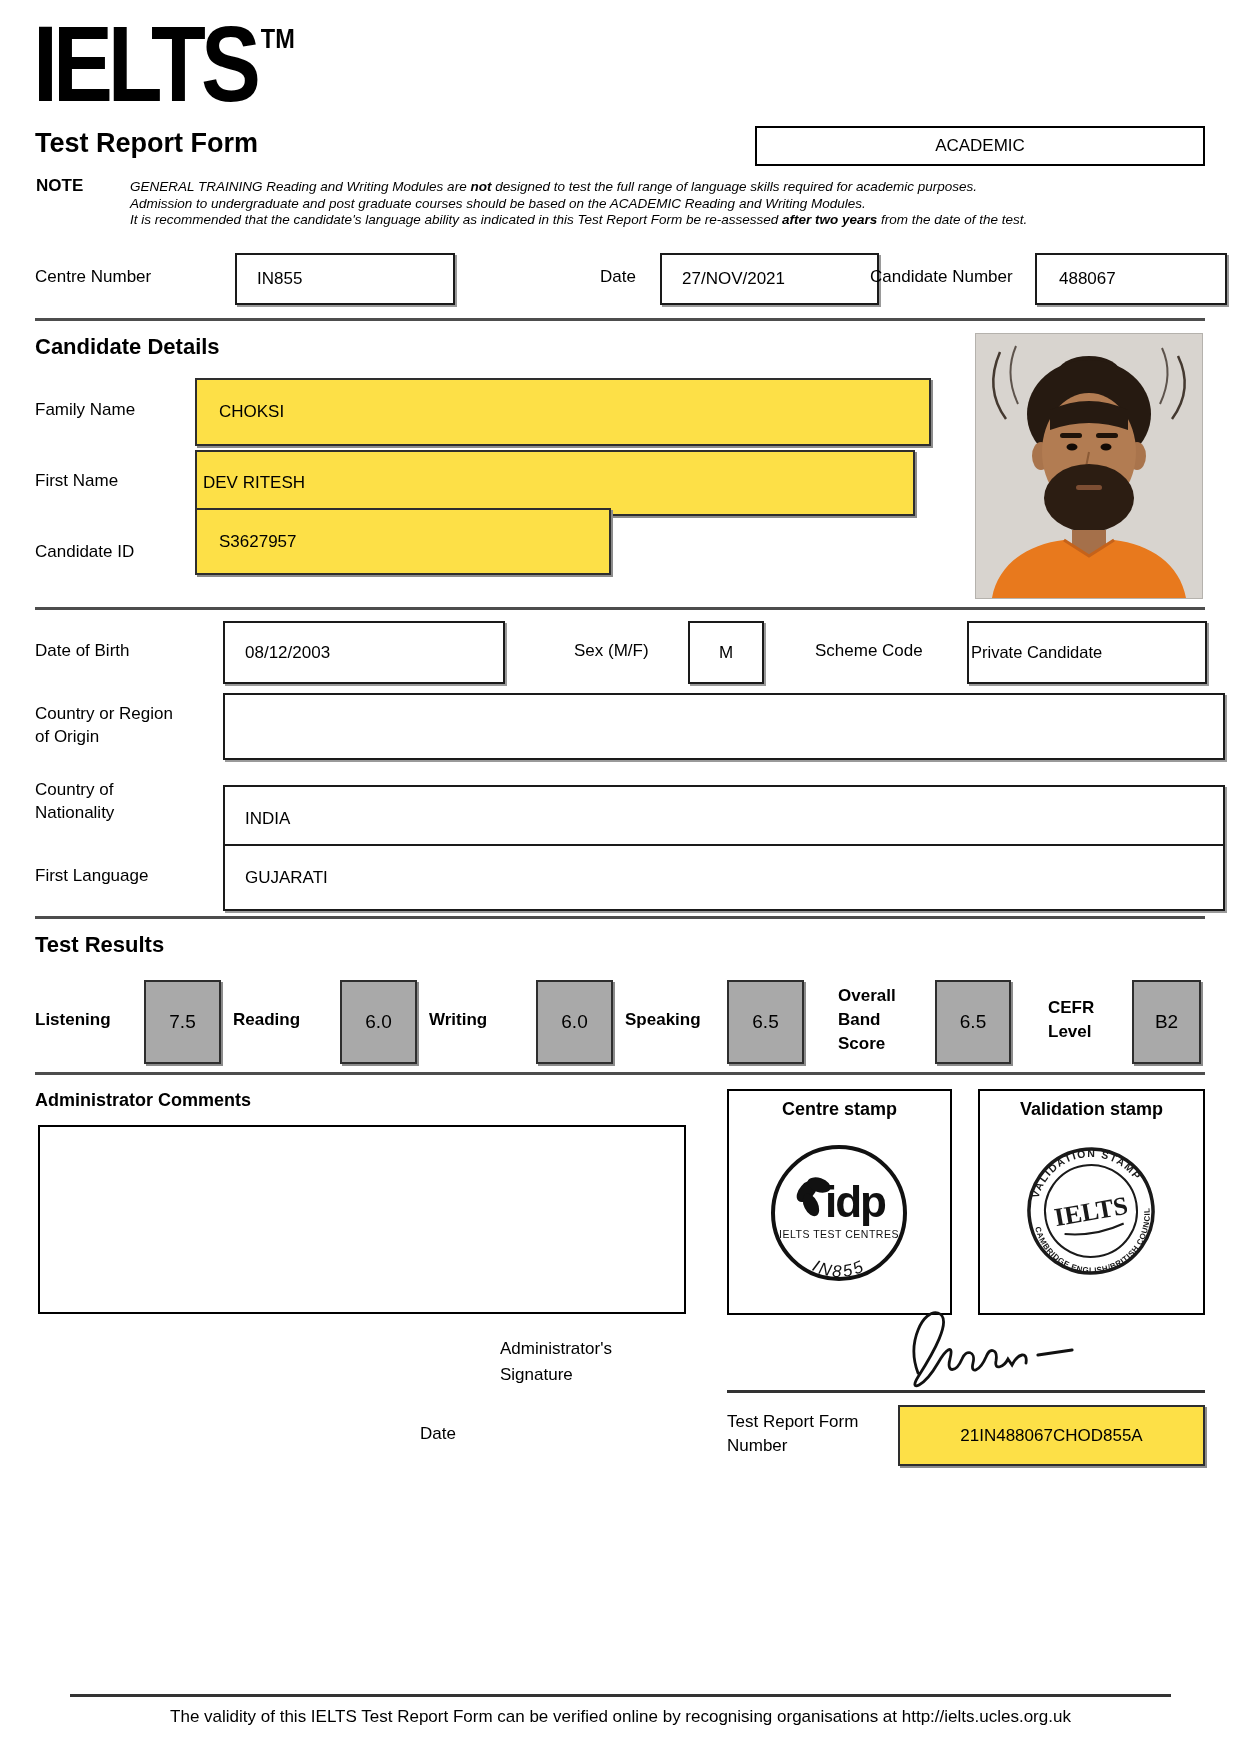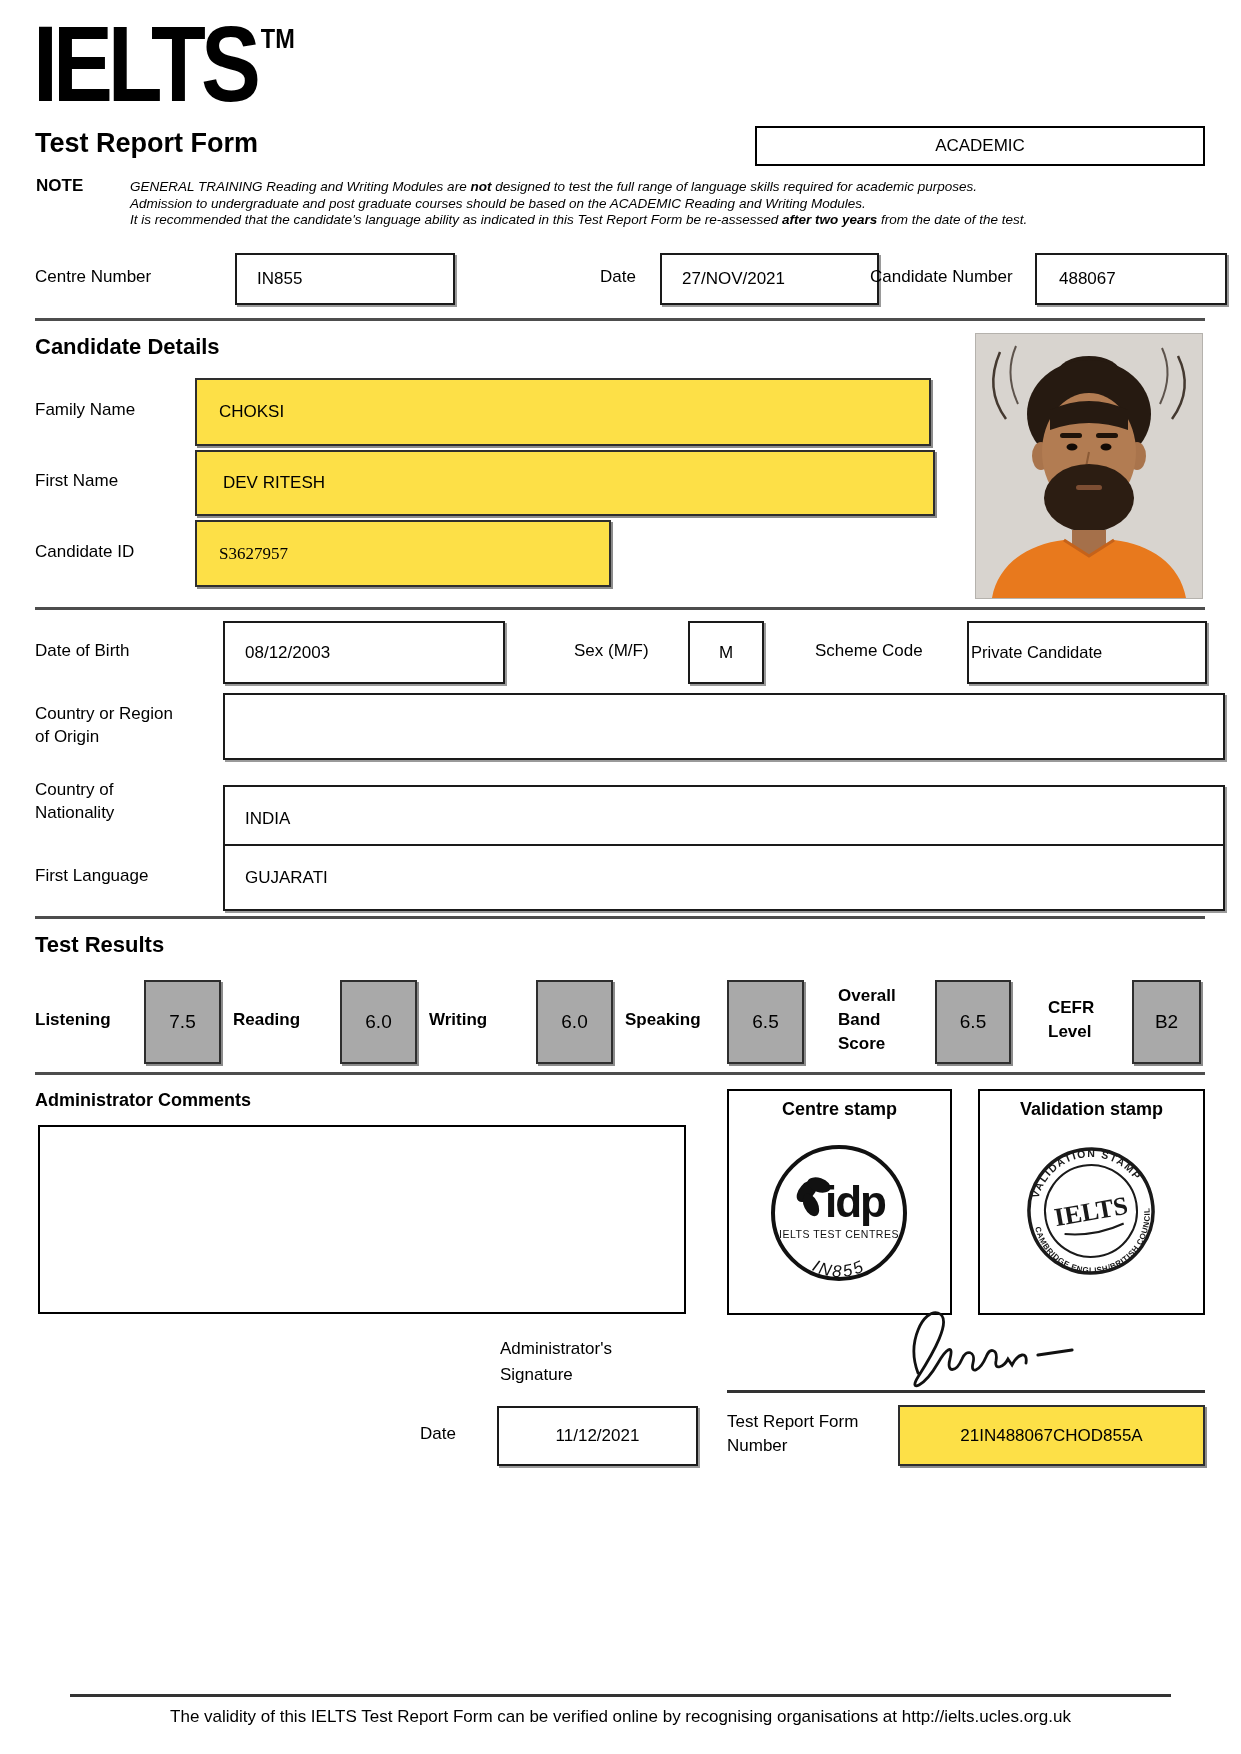--- a/index.html
+++ b/index.html
@@ -73,24 +73,24 @@
   <div class="field" style="left:1035px;top:253px;width:166px;height:48px;padding-left:22px;">488067</div>
 
   <div class="hr" style="top:318px;"></div>
 
   <div class="sec-title" style="top:334px;">Candidate Details</div>
 
   <div class="lbl" style="left:35px;top:378px;height:64px;">Family Name</div>
   <div class="gfield" style="left:195px;top:378px;width:710px;height:64px;padding-left:22px;">CHOKSI</div>
 
   <div class="lbl" style="left:35px;top:450px;height:62px;">First Name</div>
-  <div class="gfield" style="left:195px;top:450px;width:710px;height:62px;padding-left:26px;">DEV RITESH</div>
+  <div class="gfield" style="left:195px;top:450px;width:710px;height:62px;padding-left:6px;">DEV RITESH</div>
 
   <div class="lbl" style="left:35px;top:520px;height:63px;">Candidate ID</div>
-  <div class="gfield" style="left:195px;top:520px;width:390px;height:63px;padding-left:22px;font-family:Liberation Serif, serif;">S3627957</div>
+  <div class="gfield" style="left:195px;top:508px;width:390px;height:63px;padding-left:22px;">S3627957</div>
 
   <div class="abs" style="left:975px;top:333px;width:226px;height:264px;border:1px solid #b5b2ad;">
     <svg width="226" height="264" viewBox="0 0 226 264">
       <rect x="0" y="0" width="226" height="264" fill="#d8d4cf"></rect>
       <path d="M30,85 Q8,55 24,18" stroke="#2a1d14" stroke-width="2.5" fill="none" opacity="0.85"></path>
       <path d="M42,70 Q28,40 40,12" stroke="#2a1d14" stroke-width="2" fill="none" opacity="0.7"></path>
       <path d="M196,85 Q218,55 202,22" stroke="#2a1d14" stroke-width="2.5" fill="none" opacity="0.85"></path>
       <path d="M184,70 Q198,40 186,14" stroke="#2a1d14" stroke-width="2" fill="none" opacity="0.7"></path>
       <ellipse cx="113" cy="40" rx="32" ry="18" fill="#261a11"></ellipse>
       <ellipse cx="113" cy="80" rx="62" ry="54" fill="#261a11"></ellipse>
@@ -198,21 +198,20 @@
   <svg class="abs" style="left:880px;top:1303px;" width="210" height="85" viewBox="0 0 210 85">
     <path d="M 38,70 C 26,38 44,6 58,10 C 74,15 52,52 38,74 C 28,90 44,84 58,60 C 66,46 74,40 70,56 C 66,70 76,70 82,56 C 86,46 96,48 93,60 C 90,72 100,68 106,54 C 110,44 118,46 116,58 C 114,68 124,64 128,56 L 132,62 C 138,50 148,48 146,60" stroke="#111" stroke-width="2.8" fill="none" stroke-linecap="round"></path>
     <path d="M 158,52 L 192,47" stroke="#111" stroke-width="3.2" fill="none" stroke-linecap="round"></path>
   </svg>
   <div class="sig-line"></div>
   <div class="sig-label">
     <span>Administrator's</span><br><span>Signature</span>
   </div>
 
   <div class="lbl" style="left:420px;top:1406px;height:56px;">Date</div>
-  <div class="field ctr" style="left:497px;top:1406px;width:197px;height:56px;">11/12/2021</div>
 
   <div class="lbl lbl2" style="left:727px;top:1406px;height:56px;width:165px;line-height:24px;">
     <span><span>Test Report Form</span><br><span>Number</span></span>
   </div>
   <div class="gfield ctr" style="left:898px;top:1405px;width:303px;height:57px;">21IN488067CHOD855A</div>
 
   <div class="footer-hr"></div>
   <div class="footer-text">The validity of this IELTS Test Report Form can be verified online by recognising organisations at http://ielts.ucles.org.uk</div>
 
 </div>

